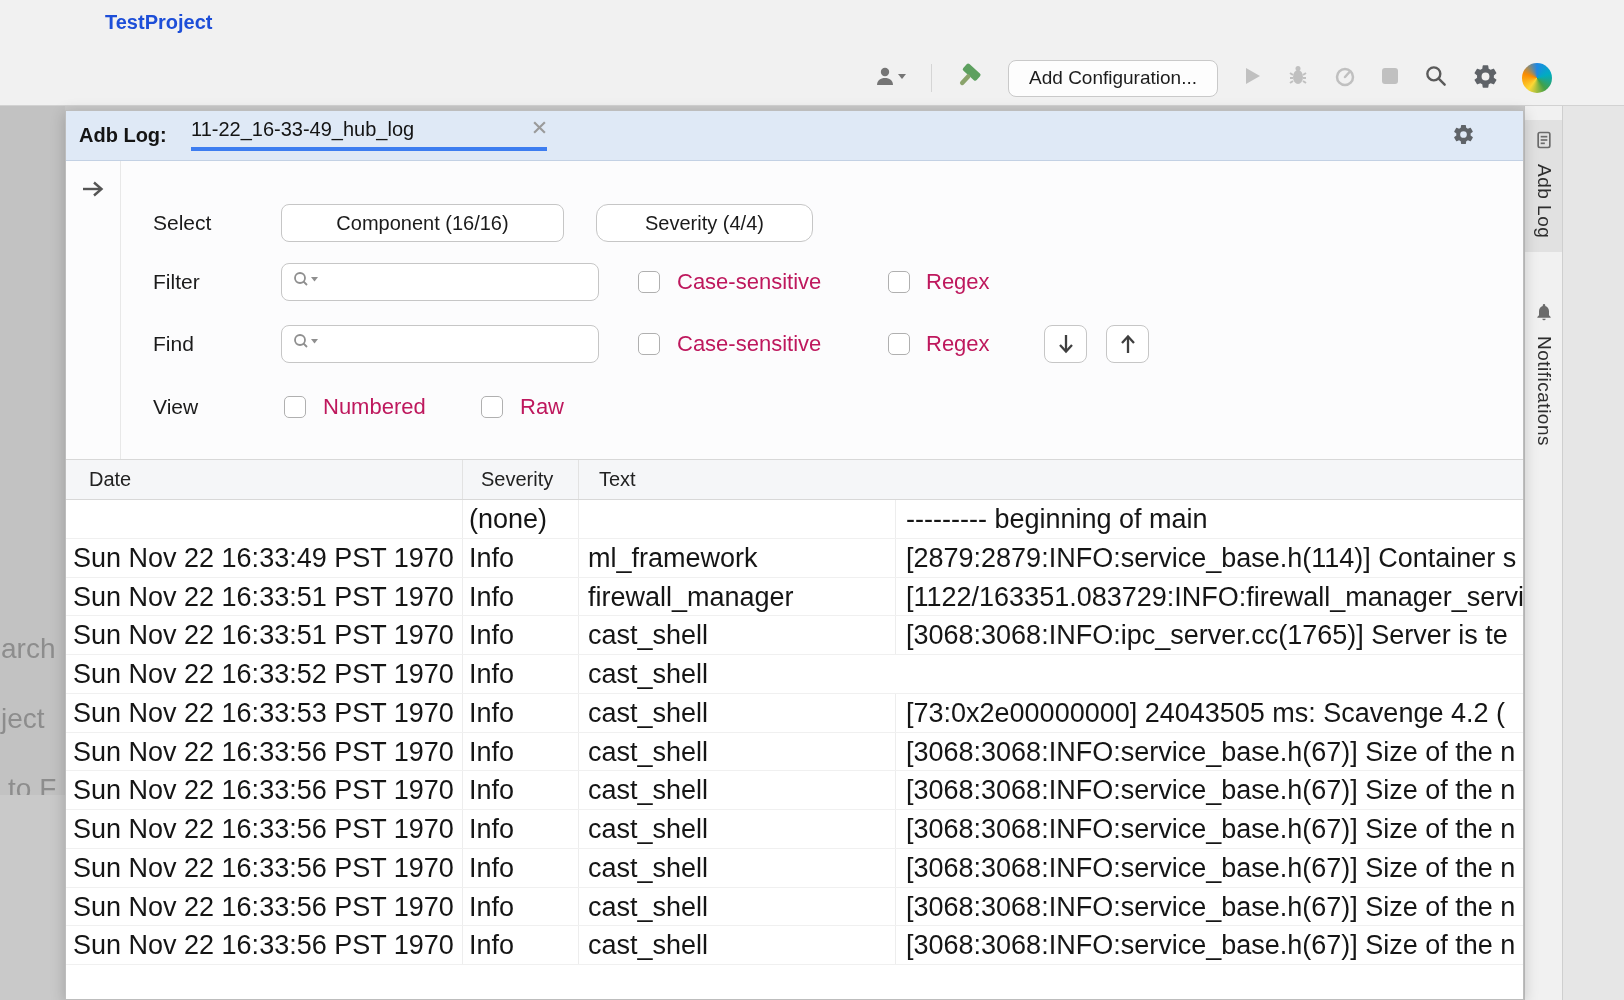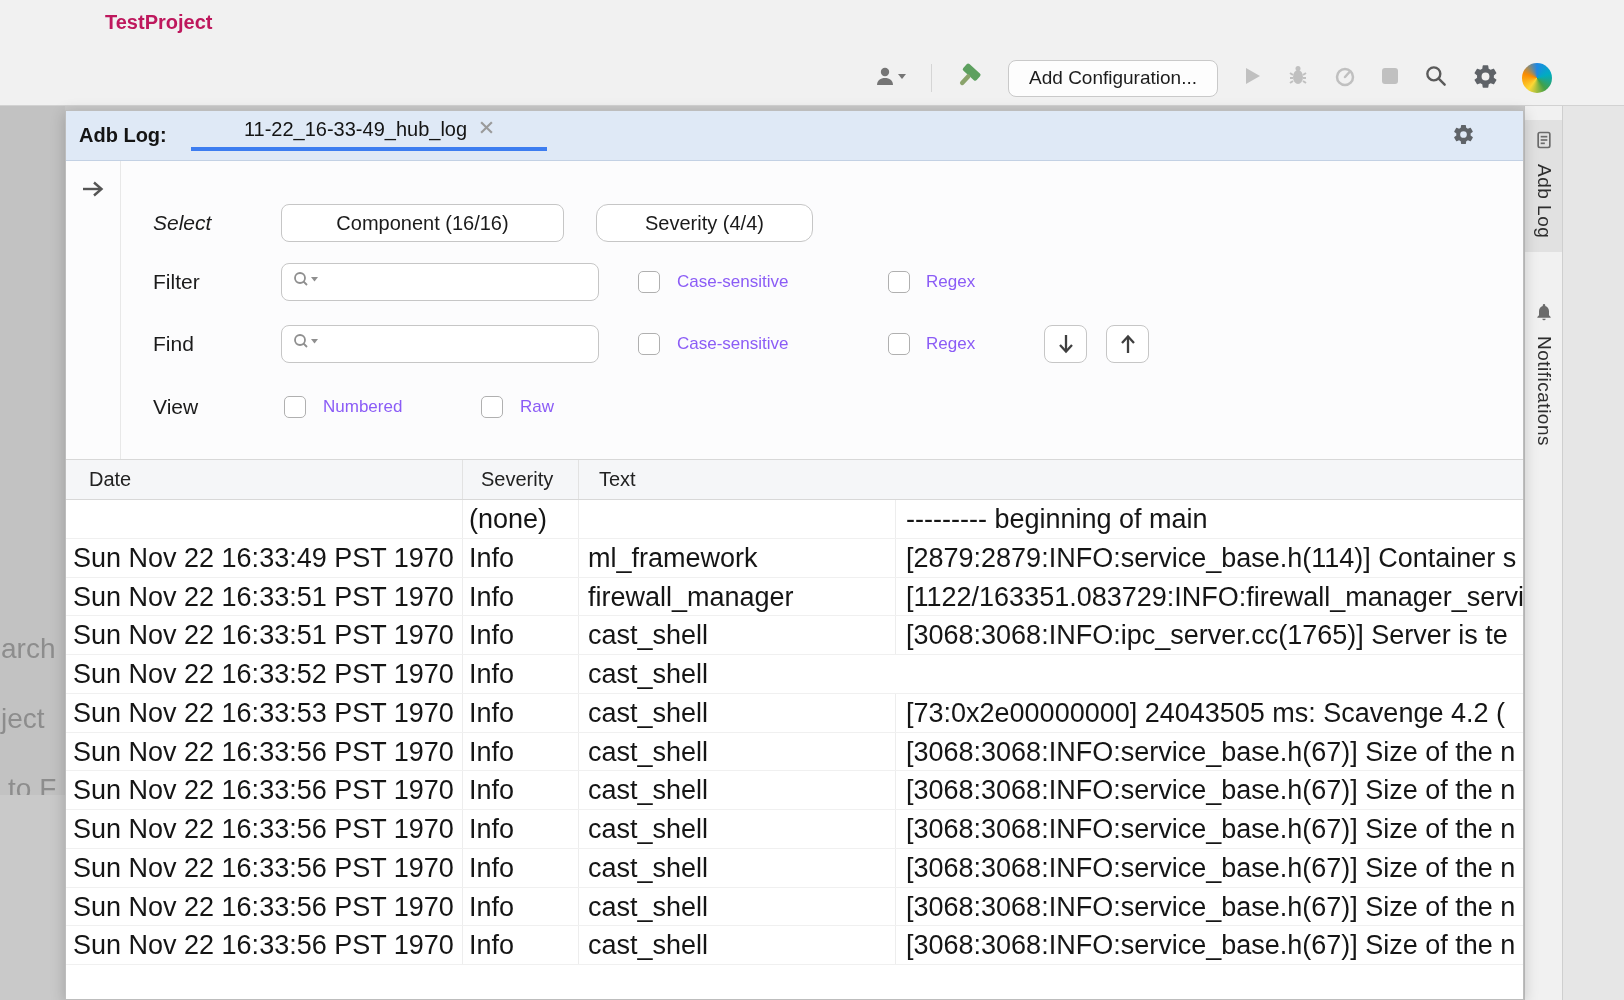--- a/index.html
+++ b/index.html
@@ -3,21 +3,21 @@
 <meta charset="utf-8">
 <style>
   * { margin:0; padding:0; box-sizing:border-box; }
   html,body { width:1624px; height:1000px; }
   body { font-family:"Liberation Sans", sans-serif; background:#c9c9c9; }
 
   .screen { position:relative; width:1624px; height:1000px; overflow:hidden; background:#c9c9c9; }
 
   
   .titlebar { position:absolute; top:0; left:0; width:1624px; height:106px; background:#f1f1f1; border-bottom:1px solid #d2d2d2; }
-  .project-title { position:absolute; left:105px; top:11px; font-size:20px; font-weight:700; color:#be185d; }
+  .project-title { position:absolute; left:105px; top:11px; font-size:20px; font-weight:700; color:#1d4ed8; }
   .toolbar { position:absolute; right:72px; top:58px; height:40px; display:flex; align-items:center; gap:23px; }
   .tb-item { display:flex; align-items:center; justify-content:center; cursor:default; }
   .tb-divider { width:1px; height:28px; background:#d5d5d5; }
   .add-config-btn { height:37px; padding:0 20px; border:1px solid #c9c9c9; border-radius:8px; background:#fdfdfd; font-size:19px; color:#1c1c1c; font-family:inherit; white-space:nowrap; }
   .sphere { width:30px; height:30px; border-radius:50%; background:conic-gradient(#1e88e5,#00acc1,#43a047,#fdd835,#fb8c00,#1e88e5); }
 
   
   .left-strip { position:absolute; left:0; top:106px; width:65px; height:689px; background:#c2c2c2; overflow:hidden; }
   .frag { position:absolute; font-size:28px; color:#8d8d8d; white-space:nowrap; }
   .f0 { top:527px; left:1px; }
@@ -33,37 +33,37 @@
   .tw-tab.second { margin-top:40px; }
   .tw-tab.active { background:#e1e1e1; }
   .tw-label { writing-mode:vertical-rl; font-size:19px; color:#2e2e2e; letter-spacing:0.5px; }
   .outer-right { position:absolute; left:1562px; top:106px; width:62px; height:894px; background:#e6e6e6; border-left:1px solid #cfcfcf; }
 
   
   .panel { position:absolute; left:65px; top:110px; width:1459px; height:890px; background:#ffffff; border:1px solid #bdbdbd; box-shadow:0 3px 14px rgba(0,0,0,0.20); overflow:hidden; }
 
   .panel-header { position:absolute; top:0; left:0; right:0; height:50px; background:#dfe9f6; border-bottom:1px solid #c3d1e4; }
   .panel-title { position:absolute; left:13px; top:0; line-height:48px; font-size:20px; font-weight:600; color:#141414; }
-  .log-tab { position:absolute; left:125px; top:0; height:40px; width:356px; display:flex; align-items:center; justify-content:center; gap:12px; border-bottom:4px solid #3d7df0; cursor:default; }
+  .log-tab { position:absolute; left:125px; top:0; height:40px; width:356px; display:flex; align-items:center; justify-content:space-between; gap:12px; border-bottom:4px solid #3d7df0; cursor:default; }
   .log-tab-title { font-size:20px; color:#141414; white-space:nowrap; }
   .header-actions { position:absolute; right:20px; top:0; height:50px; display:flex; align-items:center; gap:28px; }
   .minus-bar { width:17px; height:3px; background:#5f5f5f; border-radius:1px; }
 
   
   .filter-area { position:absolute; top:50px; left:0; right:0; height:298px; background:#fcfcfd; }
   .gutter { position:absolute; left:0; top:0; width:55px; height:298px; border-right:1px solid #e8e8e8; }
   .gutter svg { display:block; margin:18px auto 0 auto; }
   .form { position:absolute; left:55px; top:0; right:0; height:298px; }
 
   .form-label { position:absolute; font-size:21px; color:#1b1b1b; line-height:38px; }
   .btn { position:absolute; height:38px; border:1px solid #c6c6c6; border-radius:8px; background:#ffffff; font-size:20px; color:#1b1b1b; font-family:inherit; text-align:center; white-space:nowrap; }
   .search-box { position:absolute; width:318px; height:38px; border:1px solid #c6c6c6; border-radius:8px; background:#ffffff; display:flex; align-items:center; padding-left:10px; }
   .search-box input { border:none; outline:none; flex:1; min-width:0; font-size:20px; font-family:inherit; background:transparent; height:100%; color:#1b1b1b; }
   .checkbox { position:absolute; width:22px; height:22px; border:1.5px solid #b0b0b0; border-radius:5px; background:#ffffff; }
-  .cb-label { position:absolute; font-size:17px; color:#8b5cf6; line-height:38px; white-space:nowrap; }
+  .cb-label { position:absolute; font-size:22px; color:#be185d; line-height:38px; white-space:nowrap; }
   .nav-btn { position:absolute; width:43px; height:38px; border:1px solid #c6c6c6; border-radius:8px; background:#ffffff; display:flex; align-items:center; justify-content:center; }
 
   
   .rowA { top:43px; }   
   .rowB { top:102px; }  
   .rowC { top:164px; }  
   .rowD { top:227px; }  .cbB { top:110px; } .cbC { top:172px; } .cbD { top:235px; }
 
   
   .log-table { position:absolute; top:348px; left:0; right:0; bottom:0; border-top:1px solid #d8d8d8; background:#ffffff; overflow:hidden; }
@@ -228,21 +228,21 @@
         <span>
           <svg width="26" height="20" viewBox="0 0 26 20">
               <line x1="3" y1="10" x2="20" y2="10" stroke="#555555" stroke-width="2.4"></line>
               <path d="M14 3.5l7.5 6.5-7.5 6.5" fill="none" stroke="#555555" stroke-width="2.4"></path>
             </svg>
         </span>
       </div>
 
       <div class="form">
 
-        <span class="form-label rowA" style="left:32px;font-style:italic;">Select</span>
+        <span class="form-label rowA" style="left:32px;">Select</span>
         <button class="btn rowA" style="left:160px; width:283px;">Component (16/16)</button>
         <button class="btn rowA" style="left:475px; width:217px;border-radius:12px;">Severity (4/4)</button>
 
         <span class="form-label rowB" style="left:32px;">Filter</span>
         <div class="search-box rowB" style="left:160px;">
           <span>
             <svg width="30" height="20" viewBox="0 0 30 20">
                 <circle cx="8" cy="8" r="5" fill="none" stroke="#8f8f8f" stroke-width="1.8"></circle>
                 <line x1="11.5" y1="11.5" x2="15" y2="15" stroke="#8f8f8f" stroke-width="1.8"></line>
                 <path d="M19 7h7l-3.5 4.5z" fill="#8f8f8f"></path>

